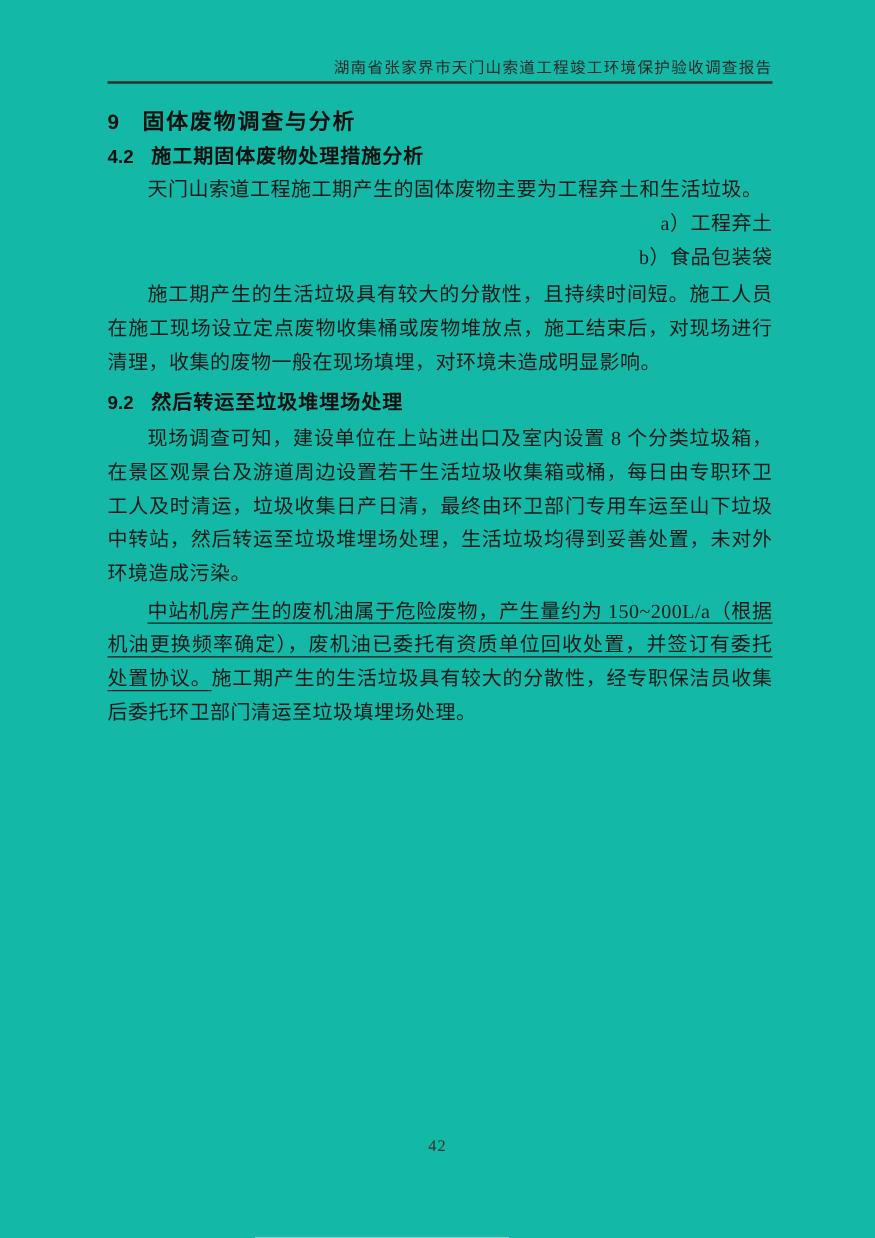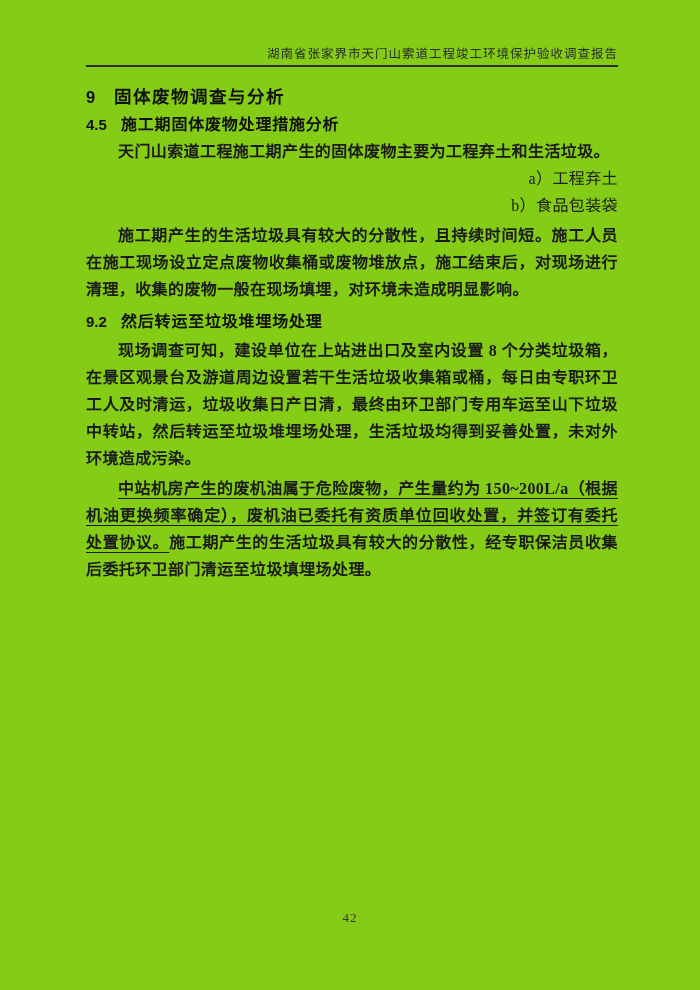--- a/index.html
+++ b/index.html
@@ -5,21 +5,21 @@
   html, body {
     margin: 0;
     padding: 0;
     background: #e8e8e8;
   }
   .page {
     position: relative;
     width: 700px;
     height: 990px;
     margin: 0 auto;
-    background: #84cc16;
+    background: #14b8a6;
     color: #1b1b1b;
     overflow: hidden;
     font-family: "Liberation Serif", "DejaVu Serif", serif;
   }
   .content {
     margin-left: 86px;
     margin-right: 82px;
   }
   
   .running-header {
@@ -73,21 +73,20 @@
   }
   
   p.body-par {
     margin: 0;
     font-size: 16px;
     line-height: 27px;
     text-indent: 2em;
     text-align: justify;
     letter-spacing: 0.4px;
     color: #1b1b1b;
-    font-weight: bold;
   }
   p.body-par.first-after-h2 { margin-top: 1px; }
   p.body-par.gap-sm { margin-top: 3px; }
   p.label-line {
     margin: 0;
     font-size: 16px;
     line-height: 27px;
     text-indent: 2em;
     text-align: right;
     letter-spacing: 0.4px;
@@ -121,21 +120,21 @@
     <div class="running-header">
       <div class="hdr-text">湖南省张家界市天门山索道工程竣工环境保护验收调查报告</div>
       <div class="hdr-rule"></div>
     </div>
 
     <h1 class="sec">
       <span class="num">9</span><span>固体废物调查与分析</span>
     </h1>
 
     <h2 class="sec">
-      <span class="num">4.5</span><span>施工期固体废物处理措施分析</span>
+      <span class="num">4.2</span><span>施工期固体废物处理措施分析</span>
     </h2>
 
     <p class="body-par first-after-h2">天门山索道工程施工期产生的固体废物主要为工程弃土和生活垃圾。</p>
 
     <p class="label-line">a）工程弃土</p>
 
 
     <p class="label-line">b）食品包装袋</p>
 
     <p class="body-par gap-sm">施工期产生的生活垃圾具有较大的分散性，且持续时间短。施工人员在施工现场设立定点废物收集桶或废物堆放点，施工结束后，对现场进行清理，收集的废物一般在现场填埋，对环境未造成明显影响。</p>

